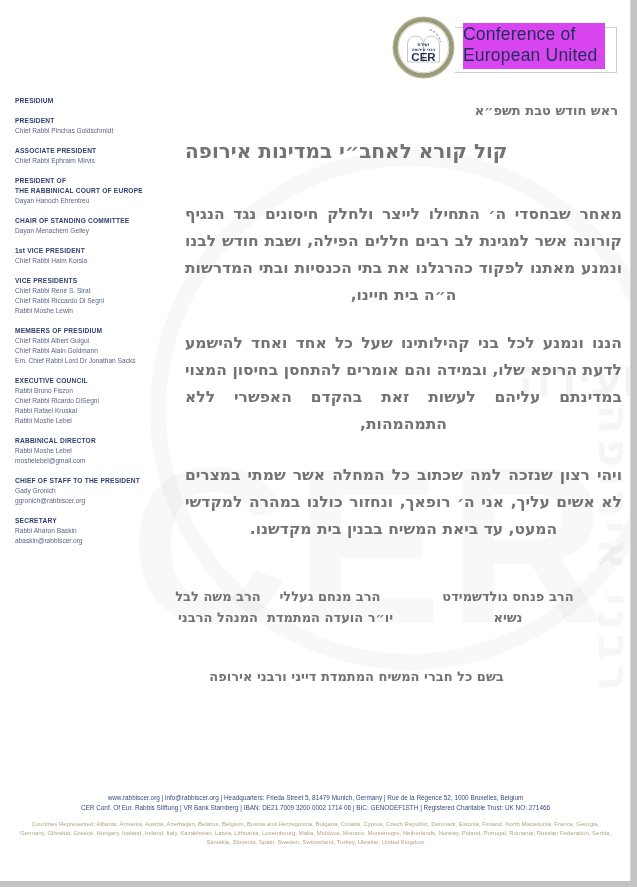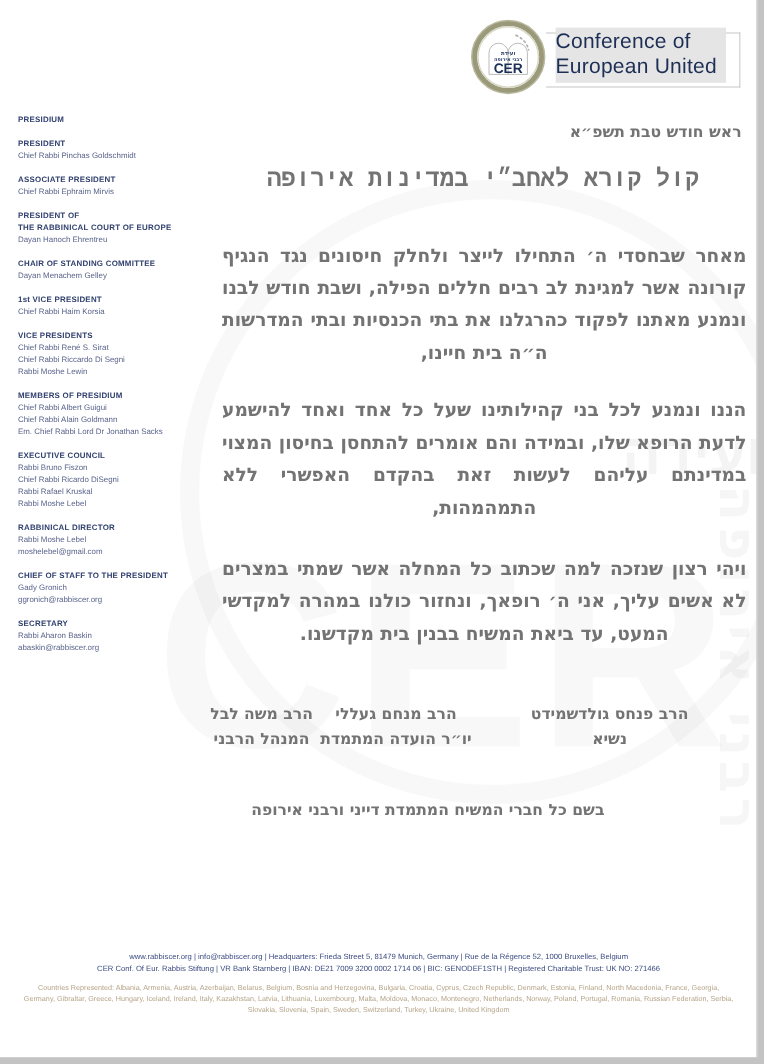--- a/index.html
+++ b/index.html
@@ -18,36 +18,36 @@
              font-size:44px; color:rgba(100,100,100,0.06); direction:rtl;
              writing-mode:vertical-rl; letter-spacing:4px; }
   .wm-latin { left:130px; top:420px; font-size:220px; font-weight:bold;
               color:rgba(110,110,110,0.05); letter-spacing:6px; }
 
   
   .logo-frame { position:absolute; left:455px; top:27px; width:162px; height:46px;
                 border-top:1px solid #cfcfcf; border-right:1px solid #cfcfcf;
                 border-bottom:1px solid #cfcfcf; }
   .badge { position:absolute; left:392px; top:16px; }
-  .wordmark { position:absolute; left:463px; top:23px; background:#e5e5e5;
+  .wordmark { position:absolute; left:463px; top:23px; background:#d946ef;
               padding:1px 8px 3px 0; color:#1e2f56; font-size:17.5px; line-height:21px;
               font-weight:500; letter-spacing:0.2px; }
 
   
   .sidebar { position:absolute; left:15px; top:96px; width:168px;
              font-size:6.6px; line-height:10px; }
   .sb-sec { margin-bottom:10px; }
   .sb-heading { font-weight:bold; color:#31406f; white-space:pre-line; letter-spacing:0.2px; }
   .sb-lines { color:#5a648c; white-space:pre-line; }
 
   
   .main { position:absolute; left:185px; top:0; width:437px; direction:rtl;
           font-family:"DejaVu Sans",sans-serif; color:#737373; }
   .date { margin-top:103px; font-size:13px; font-weight:bold; text-align:right; padding-right:4px; }
-  .title { margin-top:21px; font-size:20px; font-weight:bold; text-align:center; padding-right:2px;font-family:Liberation Mono, monospace; }
+  .title { margin-top:21px; font-size:20px; font-weight:bold; text-align:left; padding-right:2px; }
   .para { font-size:15.5px; font-weight:bold; line-height:27px;
           text-align:justify; text-align-last:center; }
   .p1 { margin-top:38px; } .p2 { margin-top:21px; } .p3 { margin-top:24px; }
   .sigs { position:relative; margin-top:46px; height:44px; font-size:13px; font-weight:bold; }
   .sig-col { position:absolute; text-align:center; }
   .sig-right { width:170px; right:29px; }
   .sig-mid   { width:170px; left:60px; }
   .sig-left  { width:110px; left:-22px; }
   .sig-role { margin-top:6px; }
   .closing { margin-top:36px; font-size:13px; font-weight:bold; width:fit-content;

